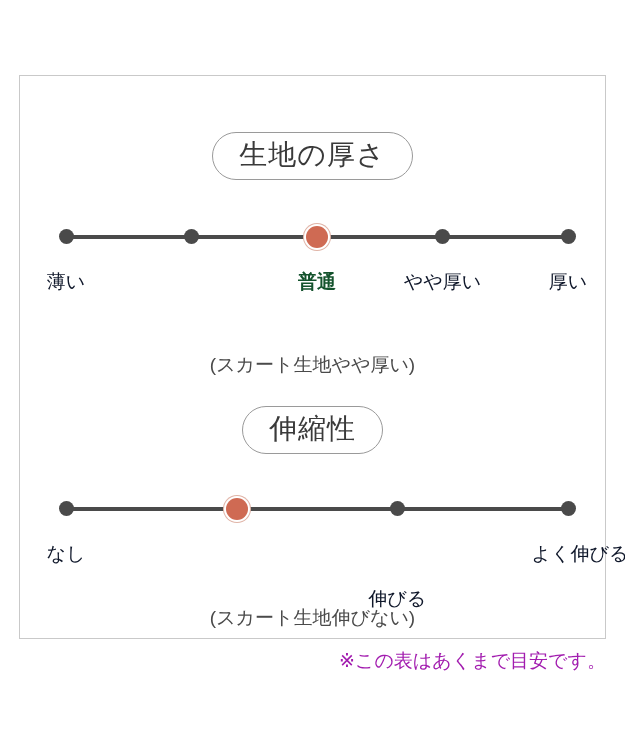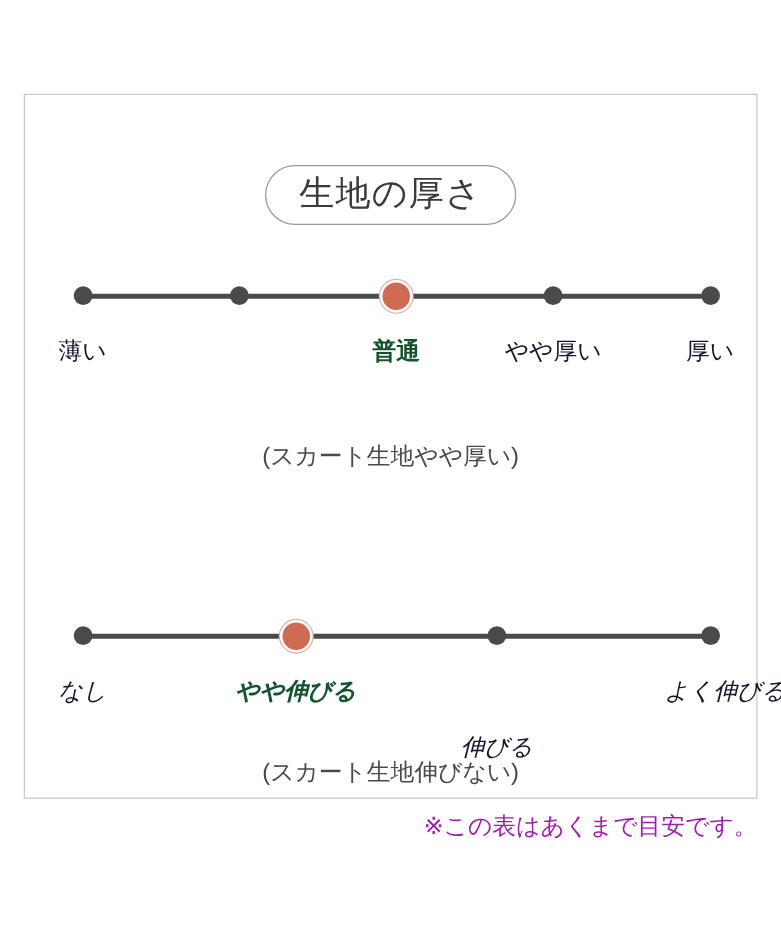--- a/index.html
+++ b/index.html
@@ -141,32 +141,34 @@
 
   <div class="labels" style="top:192px;">
     <span class="label" style="left:0%;">薄い</span>
     <span class="label bold" style="left:50%;">普通</span>
     <span class="label" style="left:75%;">やや厚い</span>
     <span class="label" style="left:100%;text-align:center;">厚い</span>
   </div>
 
   <div class="subcaption" style="top:234px;margin-top:42px;">(スカート生地やや厚い)</div>
 
+  <div class="pill-wrap" style="top:330px;">
+    <div class="pill">伸縮性</div>
+  </div>
 
   <div class="scale" style="top:425px;">
     <div class="track"></div>
     <div class="dot" style="left:0%;"></div>
     <div class="dot active" style="left:34%;"></div>
     <div class="dot" style="left:66%;"></div>
     <div class="dot" style="left:100%;"></div>
   </div>
 
-  <div class="labels" style="top:464px;font-style:italic;">
+  <div class="labels" style="top:464px;">
     <span class="label" style="left:0%;">なし</span>
-    <span class="label bold" style="left:34%;">やや伸びる</span>
     <span class="label" style="left:66%;margin-top:45px;">伸びる</span>
     <span class="label" style="left:100%;margin-left:12px;">よく伸びる</span>
   </div>
 
   <div class="subcaption" style="top:529px;">(スカート生地伸びない)</div>
 
 </div>
 
 <div class="footnote">※この表はあくまで目安です。</div>
 

